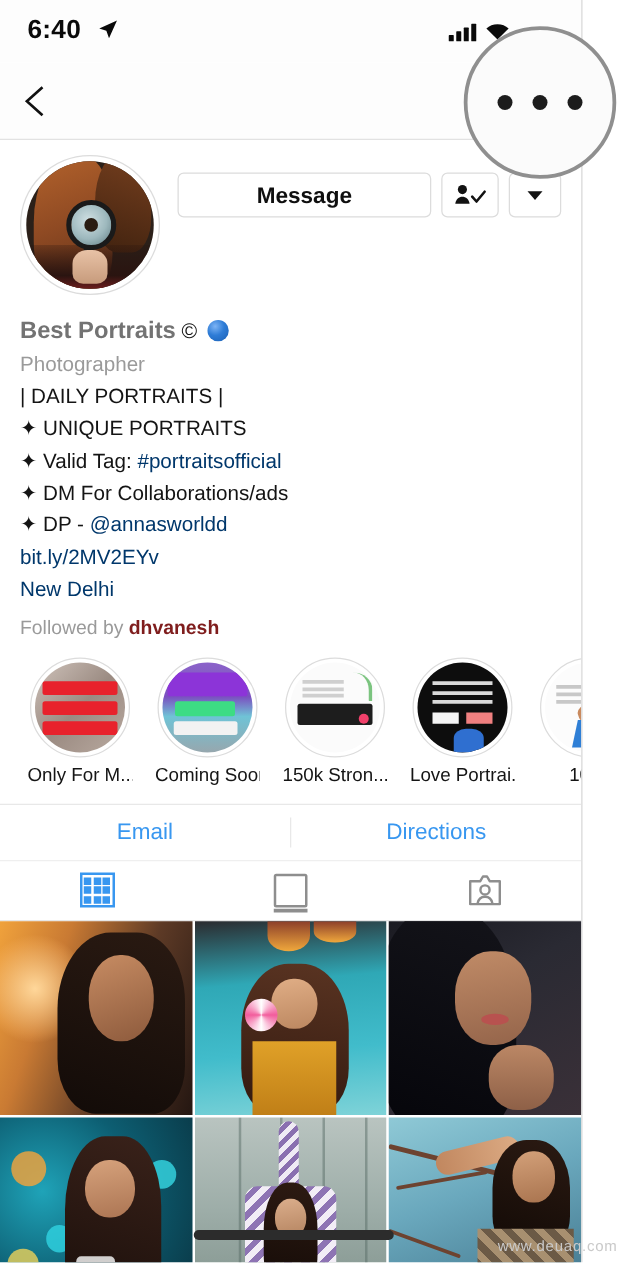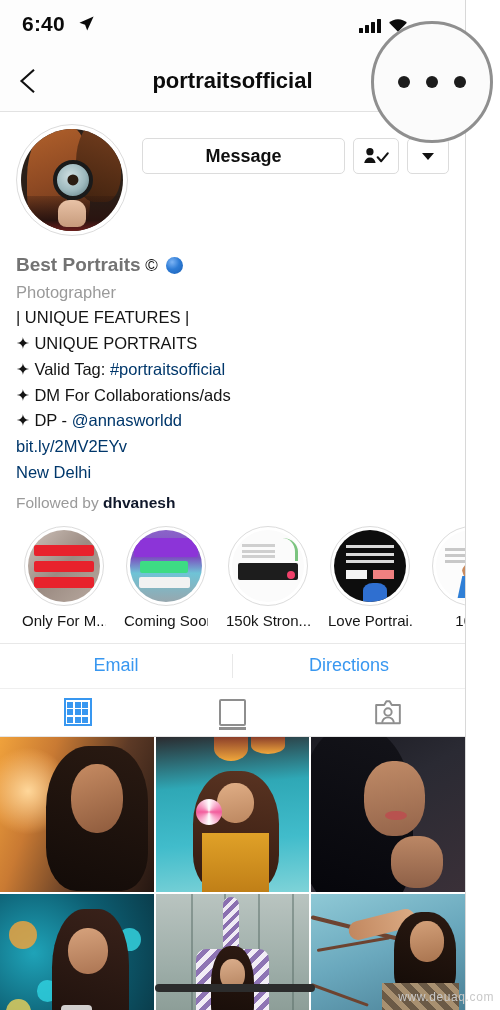--- a/index.html
+++ b/index.html
@@ -160,21 +160,21 @@
   .bio .copyr { font-size: 17px; }
   .blue-dot {
     display: inline-block; width: 17px; height: 17px; border-radius: 50%;
     background: radial-gradient(circle at 36% 30%, #7db4f5 0%, #2e7cd6 45%, #1a5fb4 100%);
     vertical-align: -3px; margin-left: 4px;
   }
   .bio .cat { color: #9a9a9a; }
   .bio .lnk { color: #00376b; }
   .bio .row { white-space: nowrap; }
   .followed { padding: 8px 16px 0 16px; font-size: 15.5px; color: #9a9a9a; }
-  .followed b { color: #0f172a; font-weight: 700; }
+  .followed b { color: #7f1d1d; font-weight: 700; }
 
   
   .highlights {
     display: flex; gap: 18px; padding: 14px 0 6px 22px;
     overflow: hidden;
   }
   .hl { width: 84px; flex: 0 0 auto; text-align: center; }
   .hl-ring {
     width: 80px; height: 80px; border-radius: 50%;
     border: 1.5px solid #dcdcdc; padding: 3px; margin: 0 auto;
@@ -356,21 +356,20 @@
       </div>
       <svg class="wifi" viewBox="0 0 24 18">
         <path d="M12 16.5 2 6.5C4.6 4 8.2 2.6 12 2.6S19.4 4 22 6.5z" fill="currentColor"></path>
       </svg>
     </div>
 
     <div class="navbar">
       <svg class="nav-back" viewBox="0 0 24 24">
         <path d="M16 3 6 12l10 9" fill="none" stroke="currentColor" stroke-width="1.7"></path>
       </svg>
-      <div class="nav-title">portraitsofficial</div>
       <div class="nav-dots">
         <i></i>
           <i></i>
           <i></i>
       </div>
     </div>
 
     <div class="profile">
       <div class="prow">
         <div class="avatar-wrap">
@@ -403,21 +402,21 @@
       </div>
     </div>
 
     <div class="bio">
       <div class="row">
         <span class="name">Best Portraits</span>
         <span class="copyr">©</span>
         <span class="blue-dot"></span>
       </div>
       <div class="cat">Photographer</div>
-      <div>| UNIQUE FEATURES |</div>
+      <div>| DAILY PORTRAITS |</div>
       <div>✦ UNIQUE PORTRAITS</div>
       <div class="row">
         <span>✦ Valid Tag: </span><span class="lnk">#portraitsofficial</span>
       </div>
       <div>✦  DM For Collaborations/ads</div>
       <div class="row">
         <span>✦ DP - </span><span class="lnk">@annasworldd</span>
       </div>
       <div class="lnk">bit.ly/2MV2EYv</div>
       <div class="lnk">New Delhi</div>

